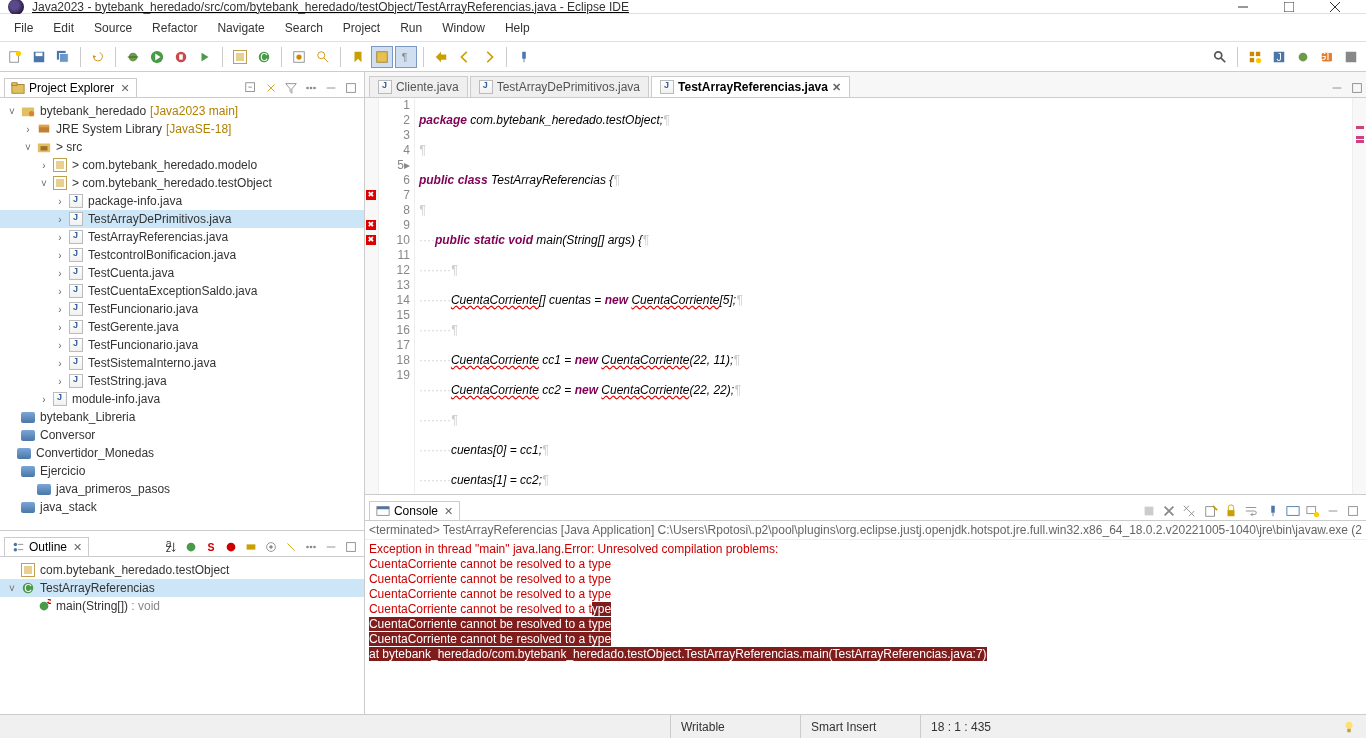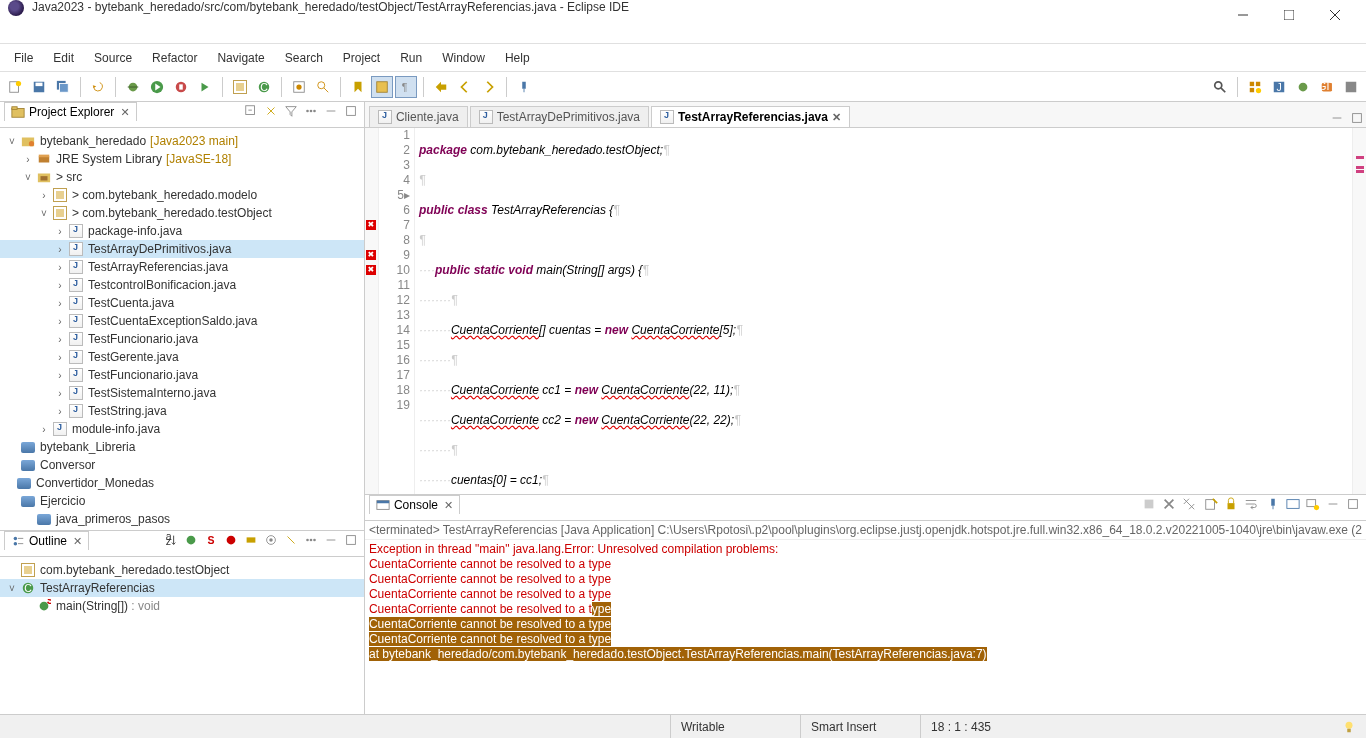--- a/index.html
+++ b/index.html
@@ -1,31 +1,31 @@
 <!DOCTYPE html>
 <html><head>
 <meta charset="utf-8">
 <style>
 * { margin: 0; padding: 0; box-sizing: border-box; font-family: "Segoe UI", Tahoma, sans-serif; font-size: 12px; }
 body { background: #f0f0f0; width: 1366px; height: 738px; overflow: hidden; display: flex; flex-direction: column; }
-.titlebar { background: #fff; height: 44px; display: flex; align-items: flex-start; padding: 0 8px; border-bottom: 1px solid #e0e0e0; }
+.titlebar { background: #fff; height: 14px; display: flex; align-items: center; padding: 0 8px; border-bottom: 1px solid #e0e0e0; text-decoration: underline; }
 .titlebar .eclipse-icon { width: 16px; height: 16px; background: radial-gradient(circle at 40% 40%, #5a4a8a 30%, #2a1a4a 70%); border-radius: 50%; margin-right: 8px; }
 .titlebar .title { flex: 1; color: #333; }
 .winbtn { width: 46px; height: 30px; display: flex; align-items: center; justify-content: center; color: #333; }
 .winbtn svg { width: 10px; height: 10px; }
 .menubar { background: #fff; height: 28px; display: flex; align-items: center; padding: 0 4px; border-bottom: 1px solid #e0e0e0; }
 .menubar .mitem { padding: 4px 10px; color: #333; }
 .toolbar { background: #fff; height: 30px; display: flex; align-items: center; padding: 0 4px; border-bottom: 1px solid #ccc; gap: 2px; }
 .toolbar .tbtn { width: 22px; height: 22px; display: flex; align-items: center; justify-content: center; border: 1px solid transparent; }
 .toolbar .tbtn.active { background: #d0e0f0; border: 1px solid #7a9ac0; }
 .toolbar .sep { width: 1px; height: 20px; background: #ccc; margin: 0 4px; }
 .toolbar .spacer { flex: 1; }
 .workspace { flex: 1; display: flex; overflow: hidden; }
 .left-pane { width: 370px; display: flex; flex-direction: column; border-right: 1px solid #ccc; background: #fff; }
-.view-header { height: 26px; display: flex; align-items: flex-start; background: #fff; border-bottom: 1px solid #ccc; padding: 0 4px; }
+.view-header { height: 26px; display: flex; align-items: flex-end; background: #fff; border-bottom: 1px solid #ccc; padding: 0 4px; }
 .view-tab { display: flex; align-items: center; padding: 2px 6px; background: #fff; border: 1px solid #ccc; border-bottom: none; gap: 4px; }
 .view-tab .close-x { color: #666; font-size: 11px; margin-left: 2px; }
 .view-header .tools { margin-left: auto; display: flex; gap: 2px; }
 .view-header .tools .vbtn { width: 18px; height: 18px; display: flex; align-items: center; justify-content: center; }
 .tree { flex: 1; overflow: auto; padding: 4px 0; }
 .tree-row { display: flex; align-items: center; height: 18px; padding-left: 4px; white-space: nowrap; }
 .tree-row.selected { background: #cde6f7; }
 .tree-row .arrow { width: 16px; text-align: center; color: #666; font-size: 10px; }
 .tree-row .ticon { width: 16px; height: 16px; margin-right: 4px; display: inline-flex; align-items: center; justify-content: center; }
 .tree-row .label { color: #333; }
@@ -41,21 +41,21 @@
 .gutter .gl { height: 15px; line-height: 15px; position: relative; }
 .marker-strip { width: 14px; background: #f8f8f8; border-right: 1px solid #eee; }
 .code { flex: 1; font-family: Consolas, monospace; font-size: 12px; line-height: 15px; padding-left: 4px; white-space: pre; position: relative; font-style: italic; }
 .code .cl { height: 15px; }
 .kw { color: #7f0055; font-weight: bold; }
 .wv { text-decoration: underline wavy #d00; }
 .ws { color: #ccc; }
 .console-pane { height: 220px; border-top: 1px solid #ccc; display: flex; flex-direction: column; background: #fff; }
 .console-body { flex: 1; font-family: Consolas, monospace; font-size: 12px; line-height: 15px; overflow: auto; padding: 2px 4px; }
 .console-body .err { color: #c00; }
-.console-body .sel { background: #a16207; color: #fff; }
+.console-body .sel { background: #7f1d1d; color: #fff; }
 .statusbar { height: 24px; background: #f0f0f0; border-top: 1px solid #ccc; display: flex; align-items: center; }
 .statusbar .cell { border-left: 1px solid #ccc; height: 100%; display: flex; align-items: center; padding: 0 10px; color: #333; }
 .ico-sm { width: 14px; height: 14px; }
 .folder-icon { background: linear-gradient(#7aa7d8,#4a77a8); border-radius: 2px; width: 14px; height: 11px; }
 .pkg-icon { width: 14px; height: 14px; background: #fff; border: 1px solid #c0a050; position: relative; }
 .pkg-icon::after { content: ""; position: absolute; inset: 2px; background: #e8d090; }
 .java-icon { width: 14px; height: 14px; background: linear-gradient(#fff,#f0f0f0); border: 1px solid #bbb; position: relative; }
 .java-icon::after { content: "J"; position: absolute; top: -1px; left: 3px; font-size: 9px; color: #3060a0; font-weight: bold; }
 .overview-ruler { width: 14px; background: #f8f8f8; border-left: 1px solid #eee; position: relative; }
 .overview-ruler .m { position: absolute; right: 2px; width: 8px; height: 3px; background: #d04080; }

